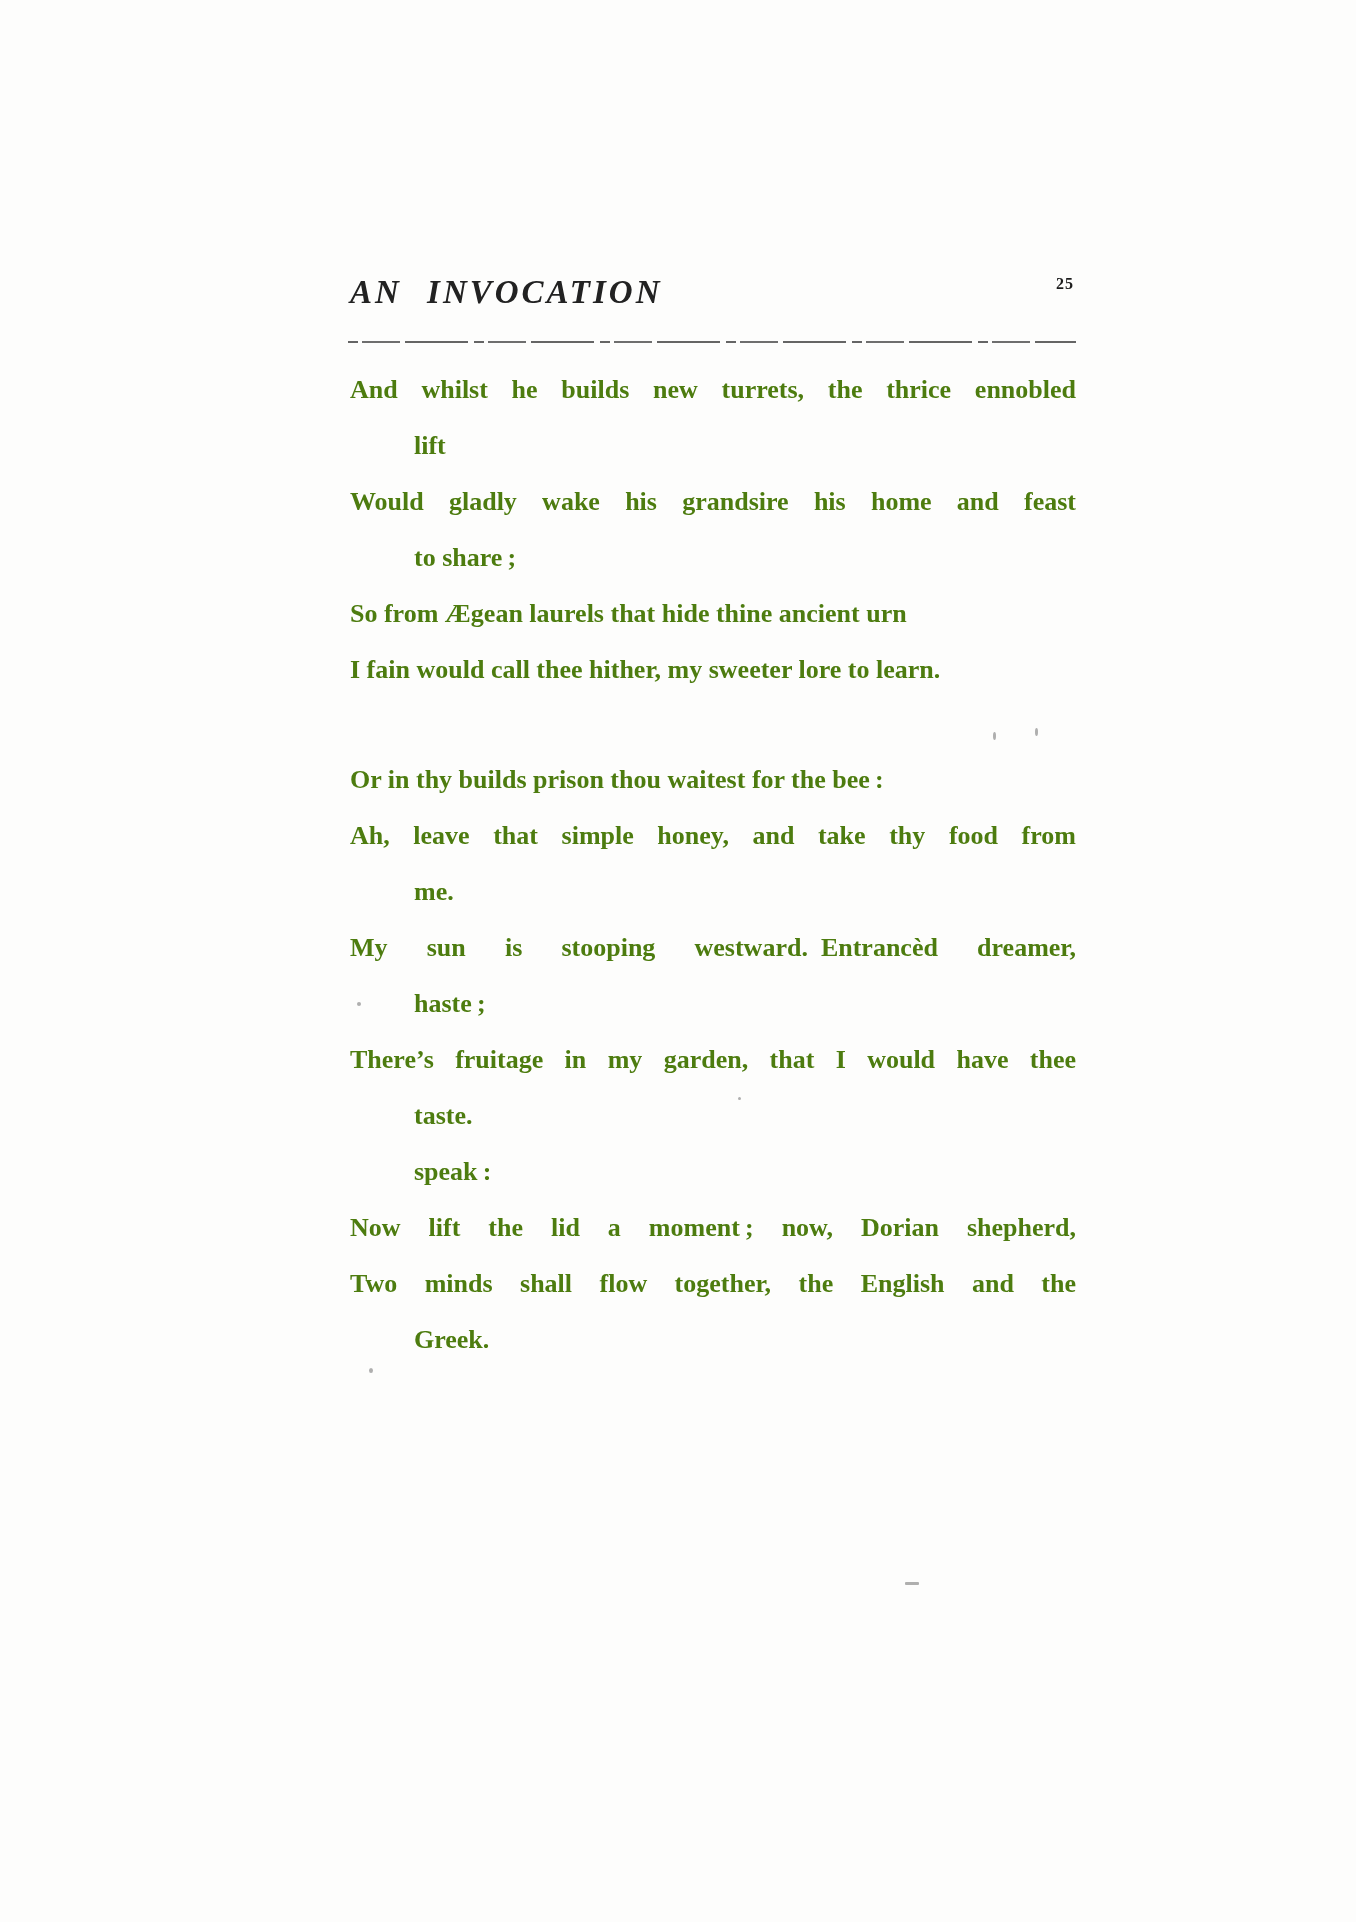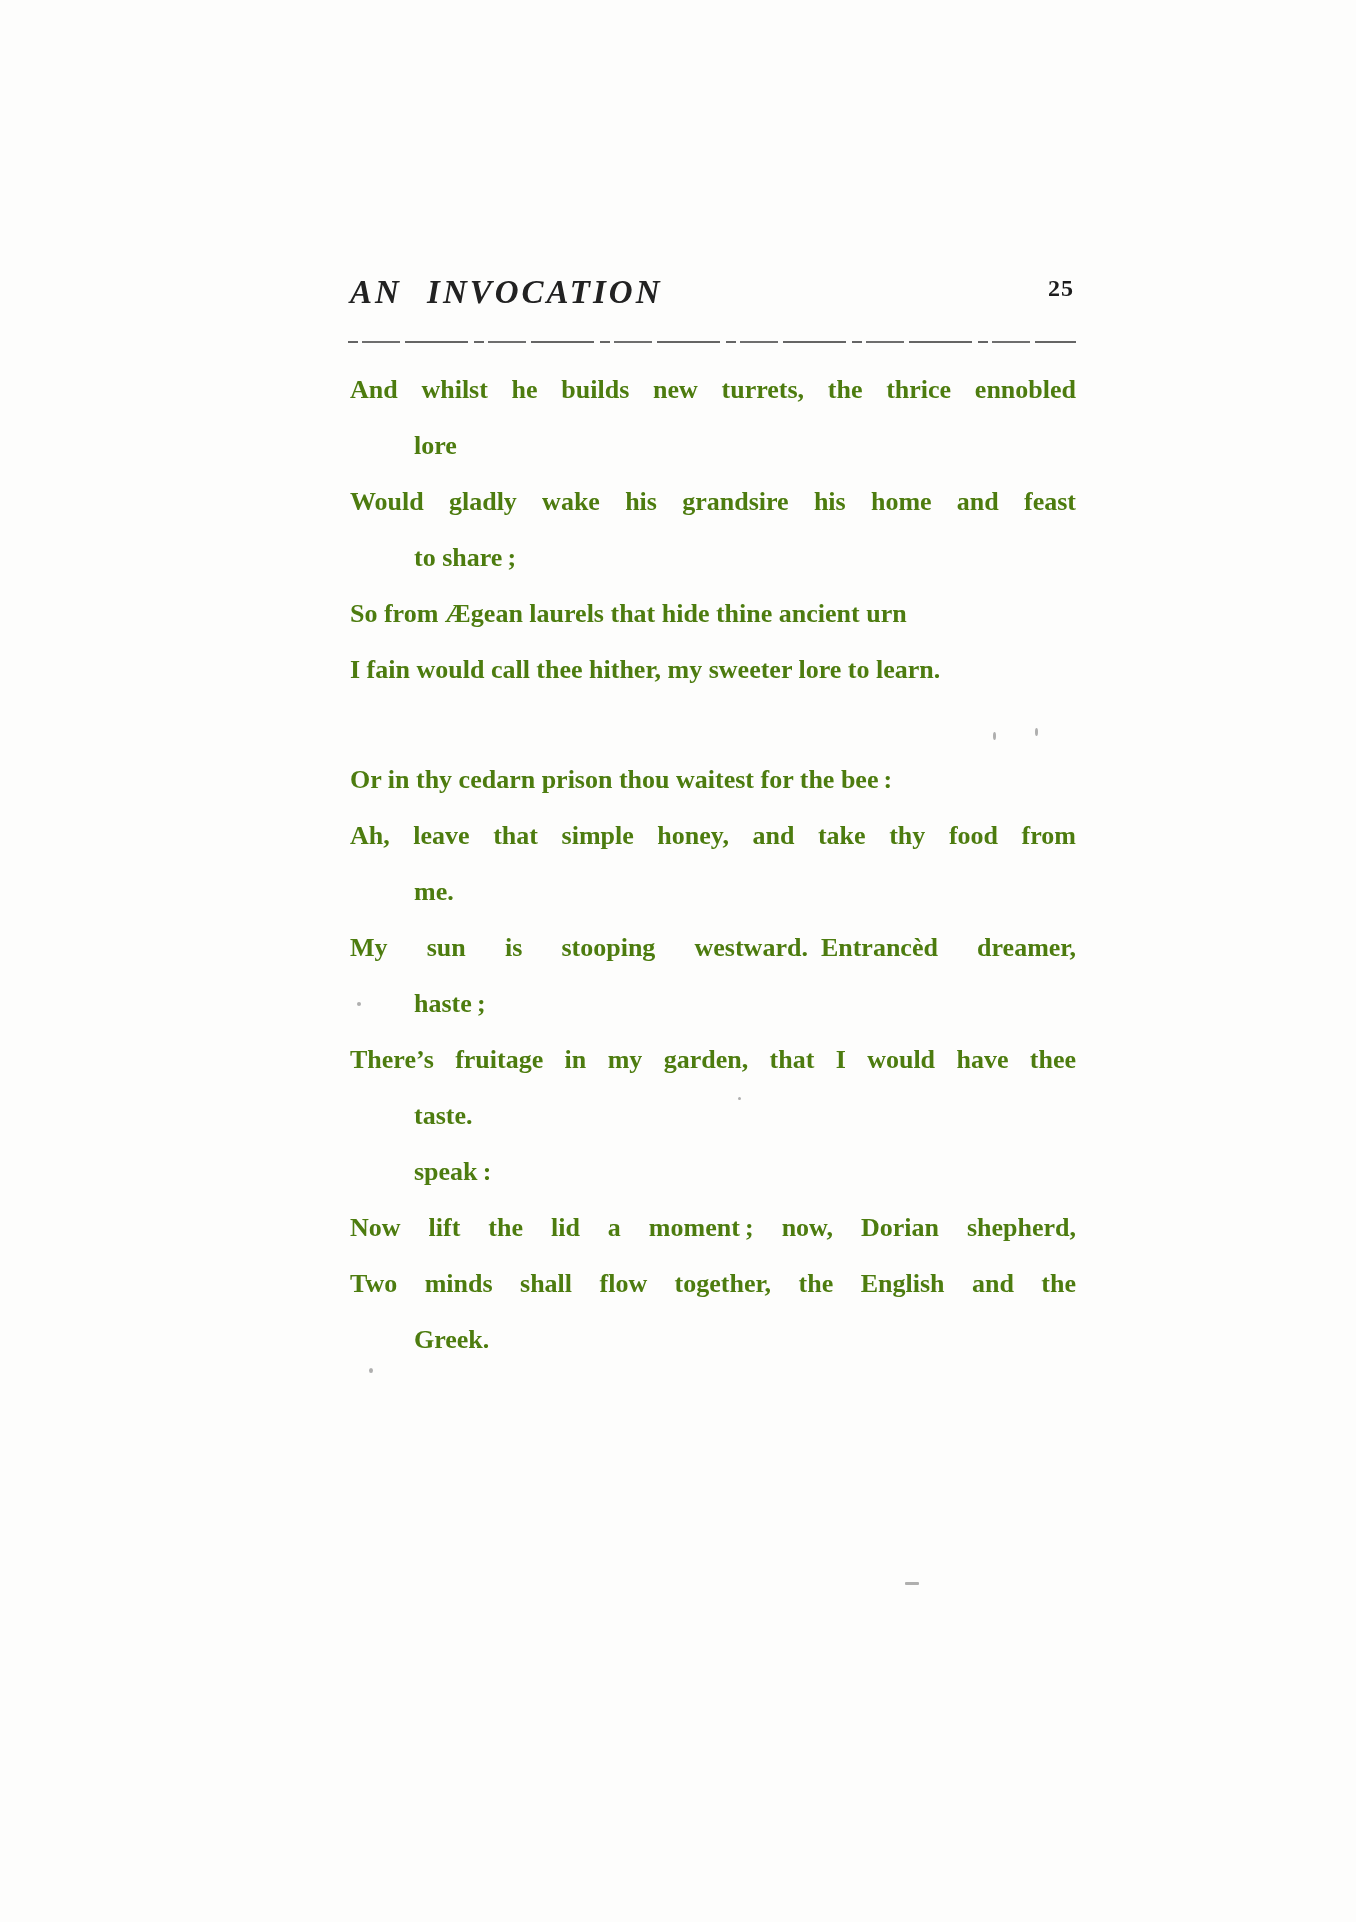--- a/index.html
+++ b/index.html
@@ -28,21 +28,21 @@
     font-weight: bold;
     font-size: 33px;
     letter-spacing: 3px;
     word-spacing: 14px;
     color: #222;
   }
   .page-number {
     position: absolute;
     right: 2px; top: 1px;
     font-weight: bold;
-    font-size: 24px;
+    font-size: 16px;
     letter-spacing: 1px;
   }
   .rule {
     position: absolute;
     top: 341px; left: 348px;
     width: 728px; height: 2px;
     background-image: repeating-linear-gradient(90deg,
       #4a4a4a 0 10px, transparent 10px 14px,
       #555 14px 52px, transparent 52px 57px,
       #4a4a4a 57px 120px, transparent 120px 126px);
@@ -76,28 +76,28 @@
   <div class="header">
     <span class="header-title">AN INVOCATION</span>
     <span class="page-number">25</span>
   </div>
 
   <div class="rule"></div>
 
   <div class="poem">
       <div class="stanza">
         <div class="line j">And whilst he builds new turrets, the thrice ennobled</div>
-        <div class="line indent">lore</div>
+        <div class="line indent">lift</div>
         <div class="line j">Would gladly wake his grandsire his home and feast</div>
         <div class="line indent">to share ;</div>
         <div class="line">So from Ægean laurels that hide thine ancient urn</div>
         <div class="line">I fain would call thee hither, my sweeter lore to learn.</div>
       </div>
       <div class="stanza">
-        <div class="line">Or in thy cedarn prison thou waitest for the bee :</div>
+        <div class="line">Or in thy builds prison thou waitest for the bee :</div>
         <div class="line j">Ah, leave that simple honey, and take thy food from</div>
         <div class="line indent">me.</div>
         <div class="line j">My sun is stooping westward. Entrancèd dreamer,</div>
         <div class="line indent">haste ;</div>
         <div class="line j">There’s fruitage in my garden, that I would have thee</div>
         <div class="line indent">taste.</div>
         <div class="line indent">speak :</div>
         <div class="line j">Now lift the lid a moment ; now, Dorian shepherd,</div>
         <div class="line j">Two minds shall flow together, the English and the</div>
         <div class="line indent">Greek.</div>

